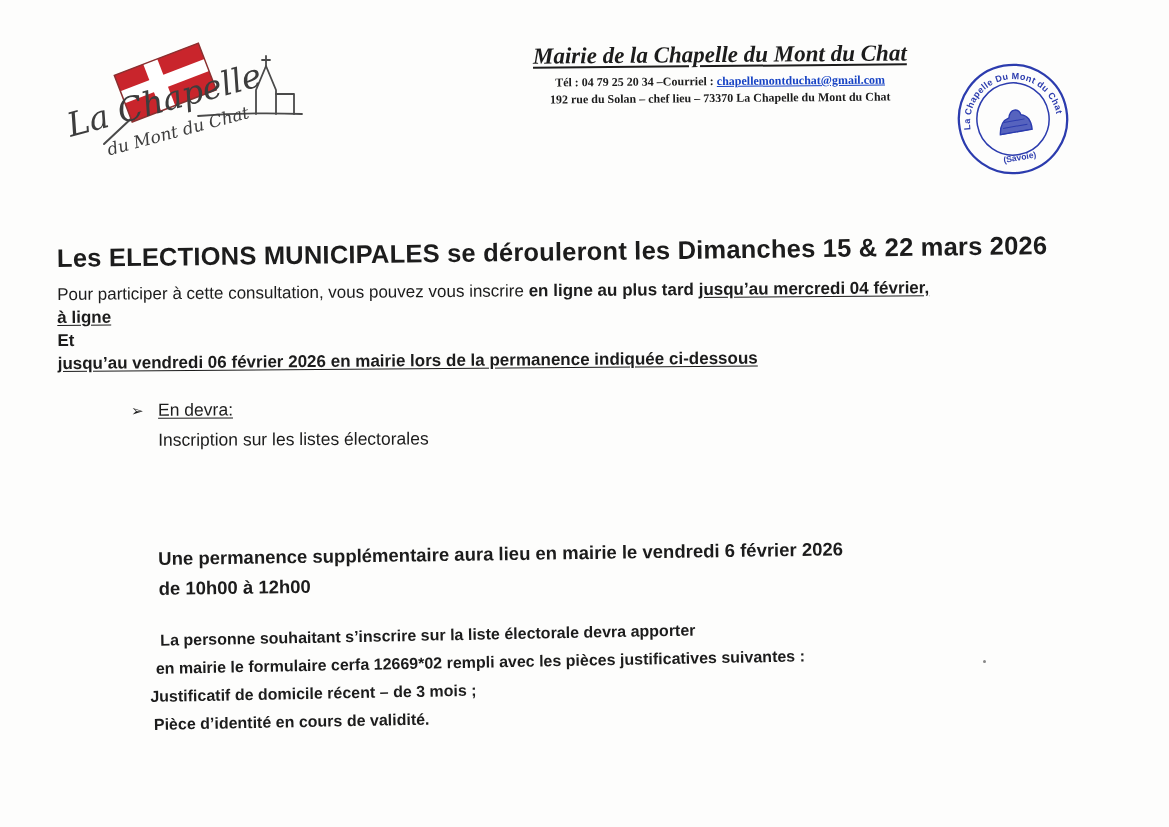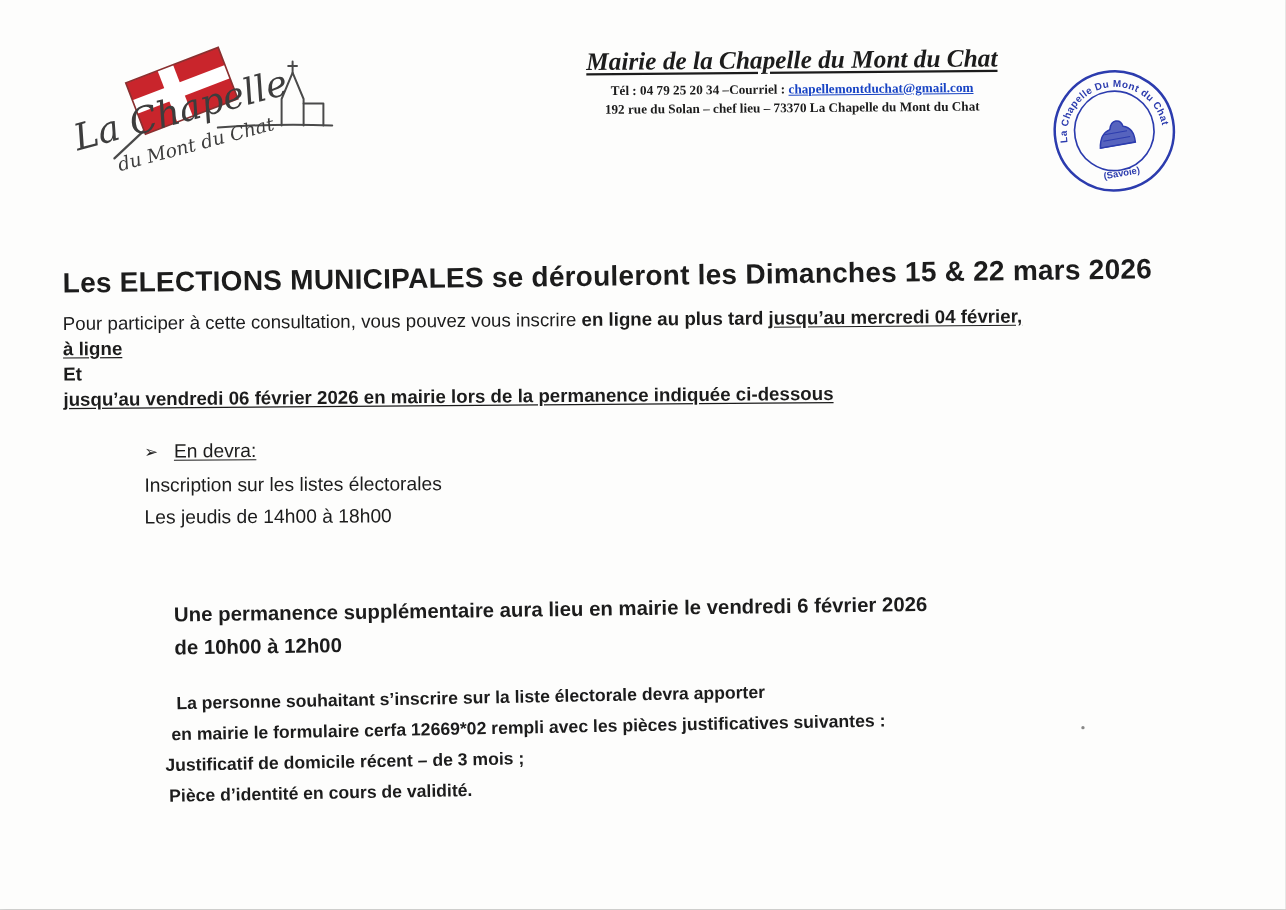--- a/index.html
+++ b/index.html
@@ -54,21 +54,21 @@
     position:absolute;left:57px;top:244px;margin:0;font-size:25.5px;font-weight:bold;
     white-space:nowrap;letter-spacing:.2px;transform:rotate(-0.75deg);transform-origin:left center;
   }
   .intro{position:absolute;left:57px;top:283px;font-size:17px;line-height:23px;
          transform:rotate(-0.45deg);transform-origin:left top;white-space:nowrap;}
   .u{text-decoration:underline;text-underline-offset:2px;}
 
   .list{position:absolute;left:131px;top:396px;font-size:17.5px;line-height:29.5px;
         transform:rotate(-0.3deg);transform-origin:left top;white-space:nowrap;}
   .marker{display:inline-block;width:27px;font-size:15px;}
-  .list-item{}
+  .list-item{margin-left:27px;}
 
   .permanence{position:absolute;left:158px;top:544px;font-size:18.5px;font-weight:bold;line-height:30px;
               transform:rotate(-0.8deg);transform-origin:left top;white-space:nowrap;}
 
   .requirements{position:absolute;left:149px;top:627px;font-size:16px;font-weight:bold;line-height:28px;
                 transform:rotate(-1.1deg);transform-origin:left top;white-space:nowrap;}
   .req-l1{margin-left:11px;}
   .req-l2{margin-left:6px;}
   .req-doc2{margin-left:3px;}
 
@@ -132,21 +132,20 @@
       <div><b class="u">à ligne</b></div>
       <div><b>Et</b></div>
       <div><b class="u">jusqu’au vendredi 06 février 2026 en mairie lors de la permanence indiquée ci-dessous</b></div>
     </div>
 
     <div class="list">
       <div class="list-head">
         <span class="marker">➢</span><span class="u">En devra:</span>
       </div>
       <div class="list-item">Inscription sur les listes électorales</div>
-      <div class="list-item">Les jeudis de 14h00 à 18h00</div>
     </div>
 
     <div class="permanence">
       <div>Une permanence supplémentaire aura lieu en mairie le vendredi 6 février 2026</div>
       <div>de 10h00 à 12h00</div>
     </div>
 
     <div class="requirements">
       <div class="req-l1">La personne souhaitant s’inscrire sur la liste électorale devra apporter</div>
       <div class="req-l2">en mairie le formulaire cerfa 12669*02 rempli avec les pièces justificatives suivantes :</div>

